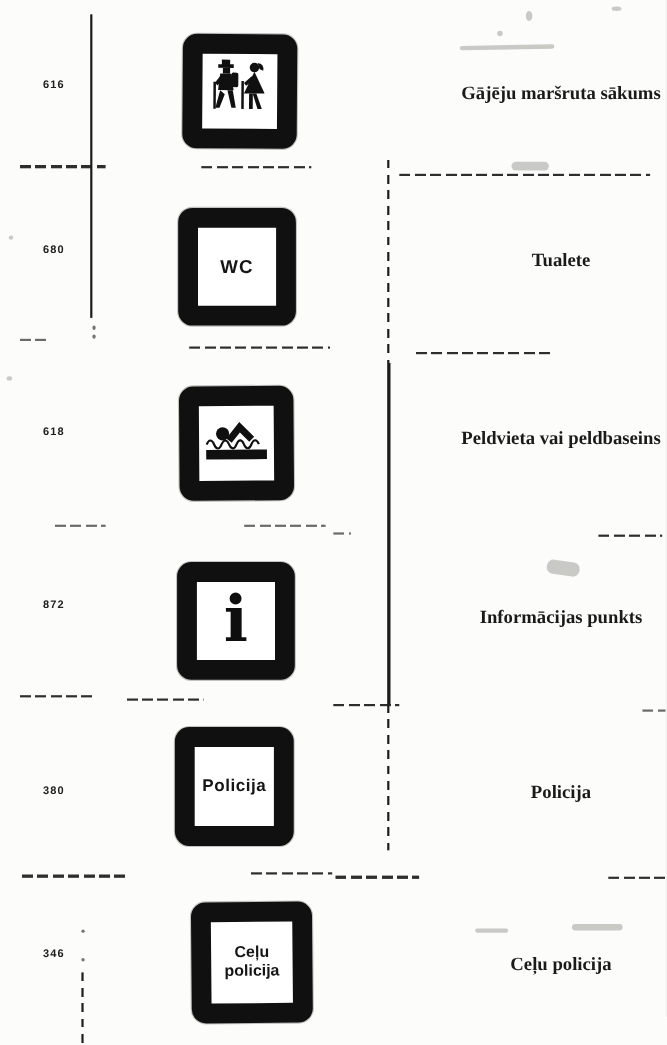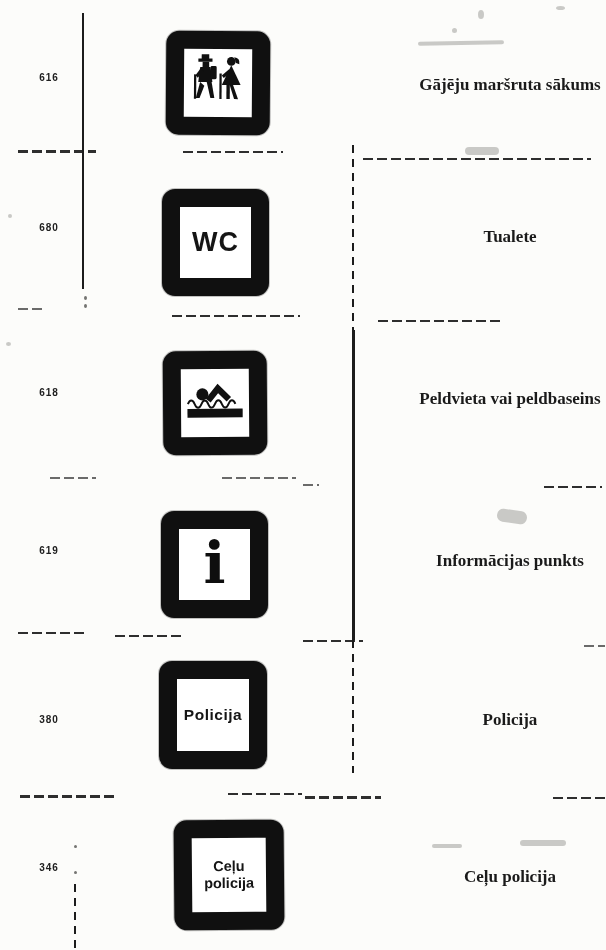--- a/index.html
+++ b/index.html
@@ -36,21 +36,21 @@
   .sign-616{left:166px;top:31px;width:104px;height:104px;transform:rotate(.4deg)}
   .sign-617{left:162px;top:189px;width:107px;height:107px}
   .sign-618{left:163px;top:351px;width:104px;height:104px;transform:rotate(-.4deg)}
   .sign-619{left:161px;top:511px;width:107px;height:107px}
   .sign-620{left:159px;top:661px;width:108px;height:108px}
   .sign-621{left:174px;top:820px;width:110px;height:110px;transform:rotate(-.5deg)}
   .sign svg{display:block}
 
   .wc-text{
     font-family:"Liberation Sans", sans-serif;
-    font-weight:bold;font-size:27px;letter-spacing:1px;color:#151515;
+    font-weight:bold;font-size:17px;letter-spacing:1px;color:#151515;
   }
   .i-glyph{
     font-family:"DejaVu Serif", serif;
     font-weight:bold;font-size:58px;line-height:58px;color:#0e0e0e;
     transform:translateY(-2px);
   }
   .plate-text{
     font-family:"Liberation Sans", sans-serif;
     font-weight:bold;color:#151515;text-align:center;
   }
@@ -168,21 +168,21 @@
   <div class="sign sign-618">
     <svg width="62" height="44" viewBox="0 0 64 44">
       <circle cx="19" cy="13" r="6.2" fill="#101010"></circle>
       <path d="M27,17 L35,7 L44,16" fill="none" stroke="#101010" stroke-width="6.5" stroke-linecap="square"></path>
       <path d="M4,23 c2,-5 5,-5 7,0 c2,5 5,5 7,0 c2,-5 5,-5 7,0 c2,5 5,5 7,0 c2,-5 5,-5 7,0 c2,5 5,5 7,0 c2,-5 5,-5 7,0" fill="none" stroke="#101010" stroke-width="2"></path>
       <rect x="3.5" y="28" width="57" height="9" fill="#101010"></rect>
     </svg>
   </div>
   <div class="desc desc-618">Peldvieta vai peldbaseins</div>
 
-  <div class="num num-619">619</div>
+  <div class="num num-619">872</div>
   <div class="sign sign-619">
     <div class="i-glyph">i</div>
   </div>
   <div class="desc desc-619">Informācijas punkts</div>
 
   <div class="num num-620">380</div>
   <div class="sign sign-620">
     <div class="plate-text one">Policija</div>
   </div>
   <div class="desc desc-620">Policija</div>

